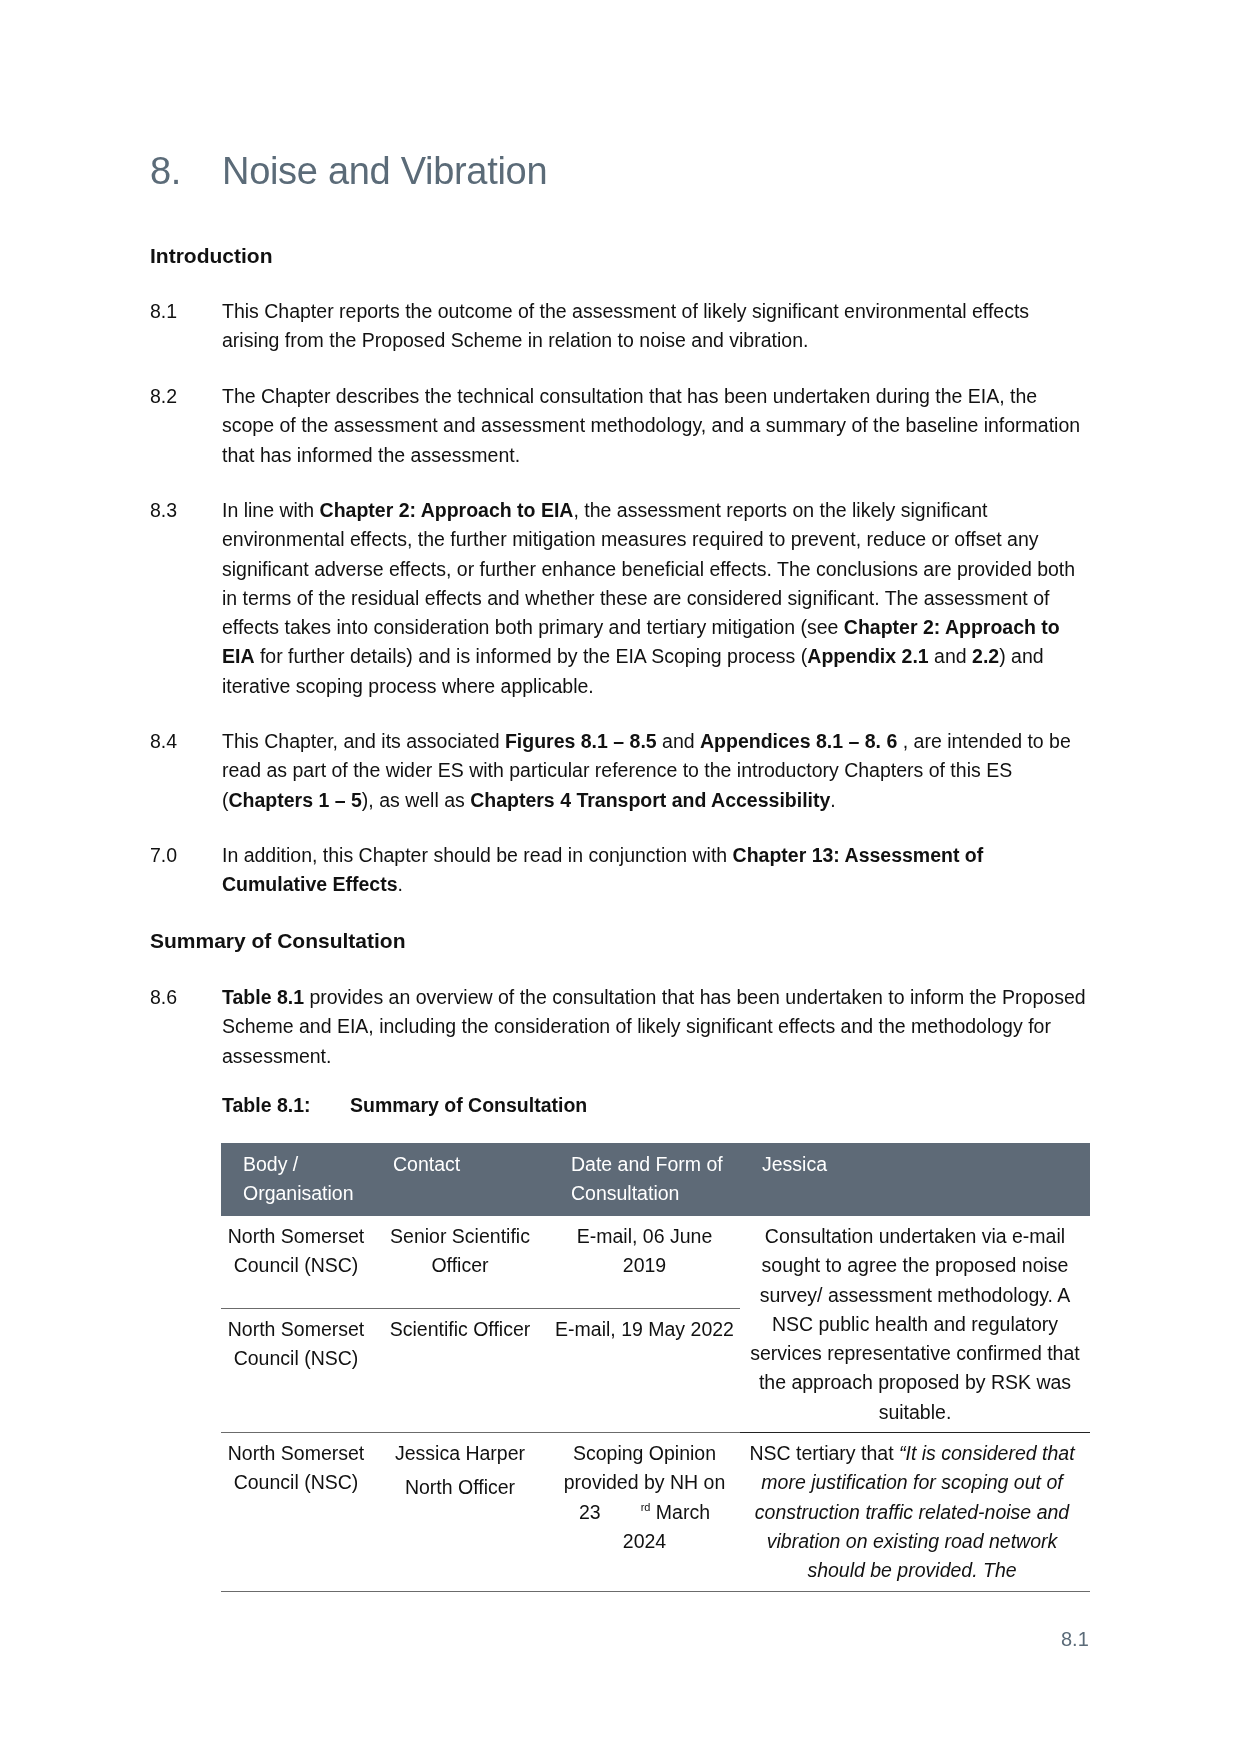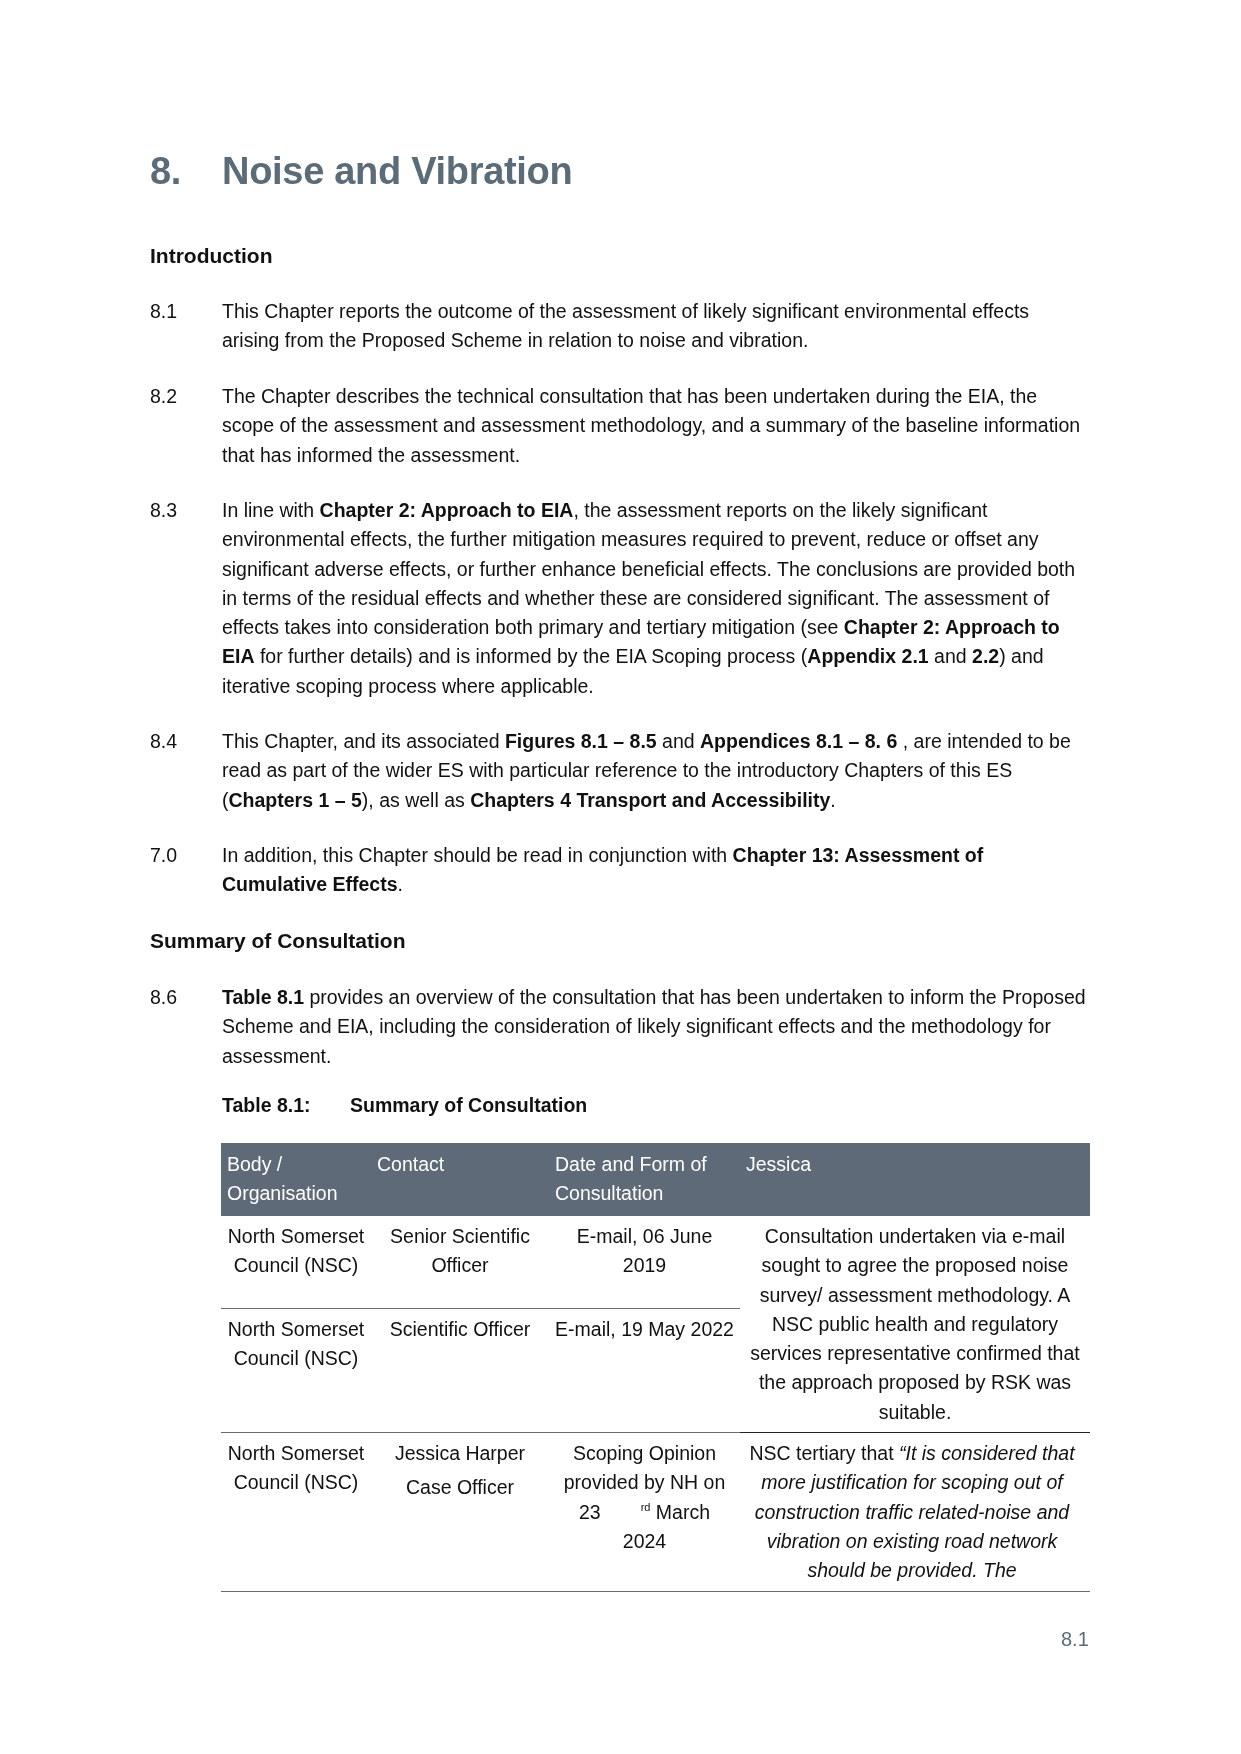--- a/index.html
+++ b/index.html
@@ -4,21 +4,21 @@
 <style>
   html, body { margin: 0; padding: 0; background: #ffffff; }
   body {
     width: 1241px; height: 1754px; position: relative; overflow: hidden;
     font-family: "Liberation Sans", "DejaVu Sans", sans-serif;
     color: #111111;
   }
   .page { position: absolute; left: 0; top: 0; width: 1241px; height: 1754px; }
   .chapter-title {
     position: absolute; left: 150px; top: 150px; margin: 0;
-    font-size: 38px; font-weight: bold; color: #5b6b78; letter-spacing: -0.3px;
+    font-size: 38px; font-weight: normal; color: #5b6b78; letter-spacing: -0.3px;
     white-space: nowrap;
   }
   .chapter-title .num { display: inline-block; width: 72px; }
   .section-heading {
     position: absolute; left: 150px; margin: 0;
     font-size: 21px; font-weight: bold; color: #111;
   }
   .para {
     position: absolute; left: 150px; width: 940px;
     font-size: 19.5px; line-height: 29.3px; color: #111;
@@ -31,21 +31,21 @@
     font-size: 19.5px; font-weight: bold; white-space: nowrap;
   }
   .table-caption .cap-num { display: inline-block; width: 128px; }
   table.consult {
     position: absolute; left: 221px; top: 1143px; width: 869px;
     border-collapse: collapse; table-layout: fixed;
     font-size: 19.5px; line-height: 29.3px;
   }
   table.consult th {
     background: #5e6a77; color: #ffffff; font-weight: normal; text-align: left;
-    vertical-align: top; padding: 7px 6px 7px 6px; height: 59px;
+    vertical-align: top; padding: 7px 6px 7px 22px; height: 59px;
   }
   table.consult td {
     vertical-align: top; text-align: center; padding: 6px 6px 5px 6px;
   }
   table.consult tr.r1 td, table.consult tr.r2 td { border-bottom: 1.5px solid #6b6b6b; }
   table.consult tr.r3 td { border-bottom: 1.5px solid #6b6b6b; }
   table.consult td.sumcell { border-bottom: 1.5px solid #222 !important; }
   table.consult tr.r3 td.sum3 { padding-left: 0; font-size: 19.5px; }
   .col1 { width: 150px; }
   .col2 { width: 178px; }
@@ -130,21 +130,21 @@
       </tr>
       <tr class="r2" style="height:116px;">
         <td>North Somerset Council (NSC)</td>
         <td>Scientific Officer</td>
         <td>E-mail, 19 May 2022</td>
       </tr>
       <tr class="r3">
         <td>North Somerset Council (NSC)</td>
         <td>
           <div>Jessica Harper</div>
-          <div style="margin-top:5px;">Case Officer</div>
+          <div style="margin-top:5px;">North Officer</div>
         </td>
         <td><span>Scoping Opinion provided by NH on 23</span><sup>rd</sup><span> March 2024</span></td>
         <td class="sum3"><span>NSC tertiary that </span><i>“It is considered that more justification for scoping out of construction traffic related-noise and vibration on existing road network should be provided. The</i></td>
       </tr>
     </tbody>
   </table>
 
   <div class="page-number">8.1</div>
 </div>
 

